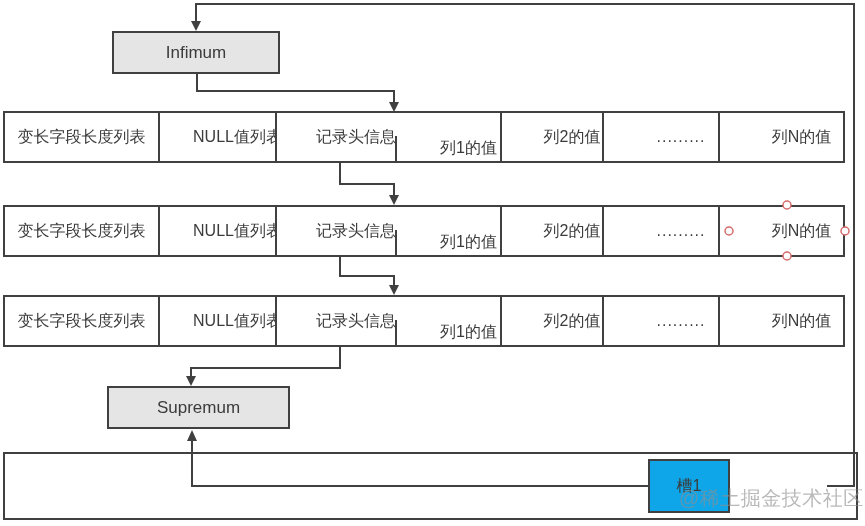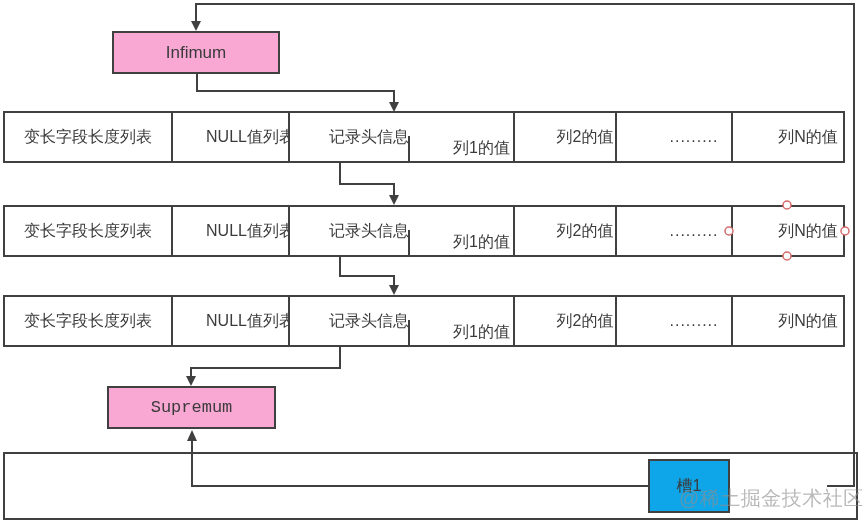--- a/index.html
+++ b/index.html
@@ -8,43 +8,43 @@
     width:865px;height:526px;
     background:#ffffff;
     font-family:"Liberation Sans","DejaVu Sans",sans-serif;
     color:#3b3b3b;
     overflow:hidden;
   }
   .box{
     position:absolute;
     box-sizing:border-box;
     border:2px solid #404040;
-    background:#f9a8d4;
+    background:#e5e5e5;
     display:flex;align-items:center;justify-content:center;
     font-size:17px;
     z-index:1;
   }
   .infimum{left:112px;top:31px;width:168px;height:43px;}
-  .supremum{left:107px;top:386px;width:169px;height:43px;font-family:Liberation Mono, monospace;}
+  .supremum{left:107px;top:386px;width:183px;height:43px;}
   .record-row{
     position:absolute;left:3px;width:842px;height:52px;
     box-sizing:border-box;border:2px solid #404040;background:#ffffff;
     display:flex;z-index:1;
   }
   .row1{top:111px;}
   .row2{top:205px;}
   .row3{top:295px;}
   .cell{
     box-sizing:border-box;
     display:flex;align-items:center;justify-content:center;
     font-size:16px;white-space:nowrap;
     overflow:hidden;
   }
   .cell + .cell{border-left:2px solid #404040;padding-left:40px;}
-  .c1{width:166px;border-radius:7px;}
+  .c1{width:153px;border-radius:7px;}
   .c2{width:117px;}
   .c3{width:120px;}
   .c4{width:105px;margin-top:23px;}
   .c5{width:102px;}
   .c6{width:116px;letter-spacing:1px;}
   .c7{flex:1;}
   .page-directory{
     position:absolute;left:3px;top:452px;width:855px;height:68px;
     box-sizing:border-box;border:2px solid #404040;background:#ffffff;
     z-index:0;

